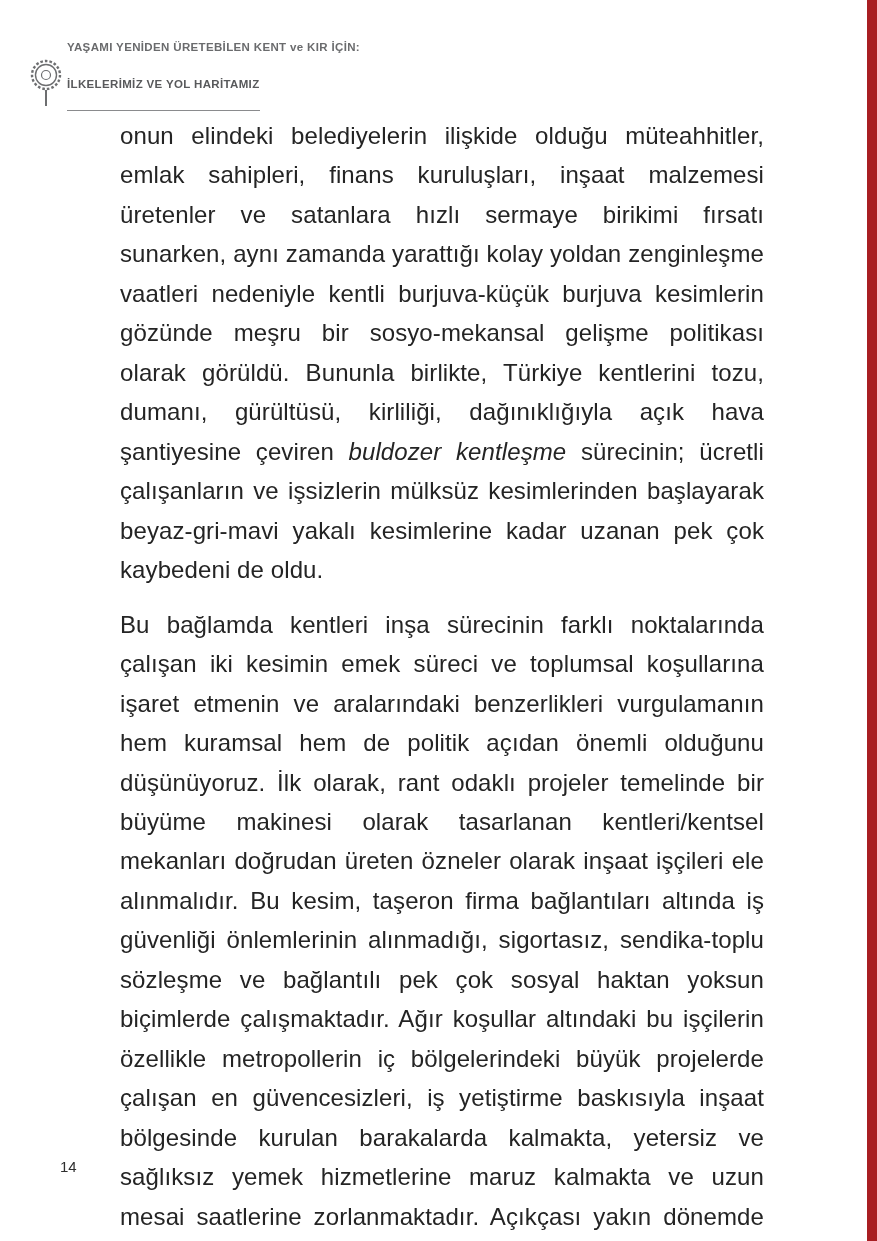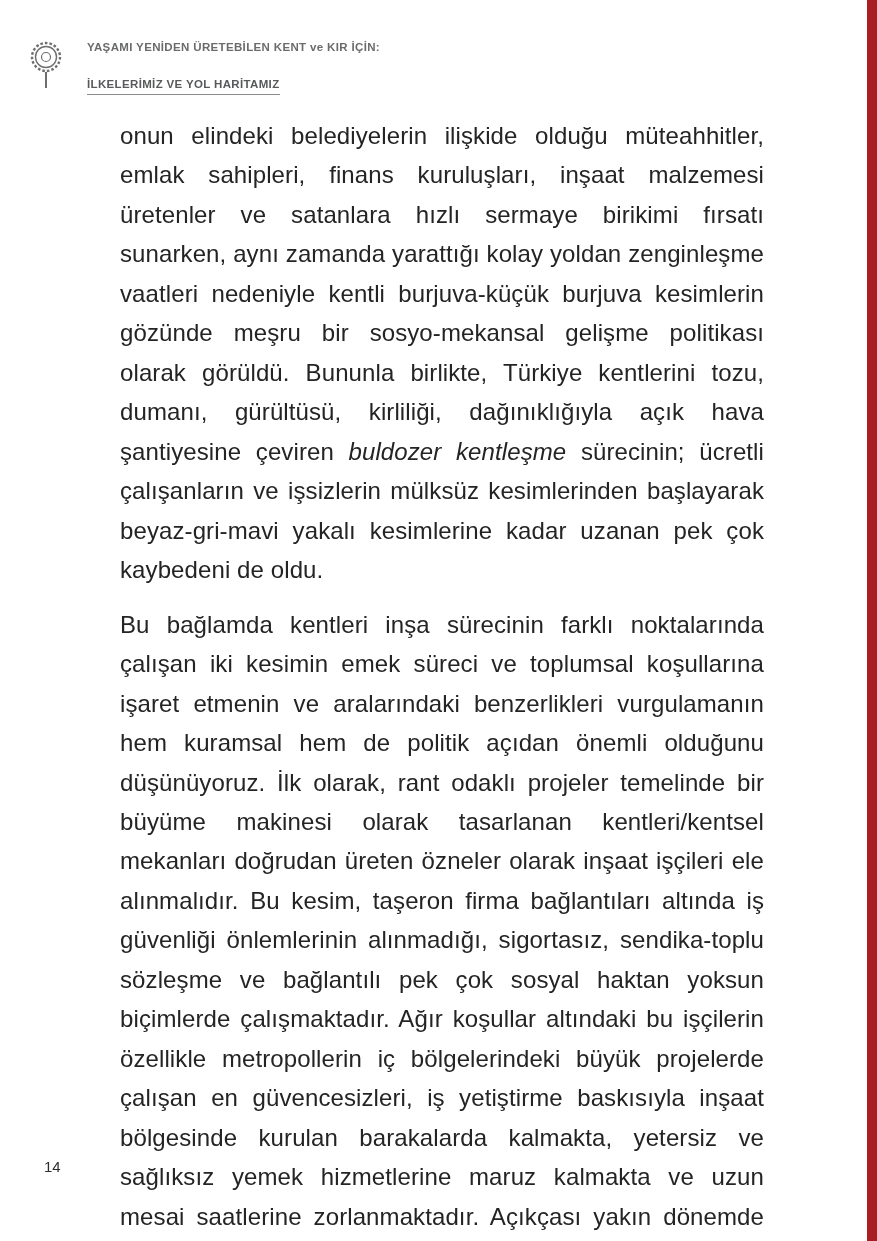--- a/index.html
+++ b/index.html
@@ -18,22 +18,22 @@
     right: 0;
     width: 10px;
     height: 100%;
     background: #a81e22;
   }
   .page-header {
     position: absolute;
     top: 38px;
     left: 30px;
     display: flex;
-    align-items: center;
-    gap: 25px;
+    align-items: flex-end;
+    gap: 5px;
   }
   .logo-wrap {
     position: relative;
     width: 32px;
     height: 52px;
     flex: 0 0 auto;
   }
   .logo-stem {
     position: absolute;
     left: 15px;
@@ -51,42 +51,42 @@
     margin-bottom: 4px;
     white-space: nowrap;
   }
   .header-line2 {
     display: inline-block;
     font-size: 11.5px;
     font-weight: bold;
     color: #58595b;
     letter-spacing: 0.35px;
     border-bottom: 1.5px solid #8a8b8d;
-    padding-bottom: 4px;
+    padding-bottom: 20px;
     white-space: nowrap;
     margin-top: 21px;
   }
   .body-text {
     position: absolute;
     top: 116px;
     left: 120px;
     width: 644px;
     color: #242424;
     font-size: 24px;
     line-height: 1.645;
     text-align: justify;
     letter-spacing: 0.1px;
     hyphens: auto;
     -webkit-hyphens: auto;
   }
   .body-text p + p { margin-top: 15px; }
   .body-text em { font-style: italic; }
   .page-number {
     position: absolute;
-    left: 44px;
+    left: 60px;
     top: 1158px;
     font-size: 15px;
     color: #2e2e2e;
   }
 </style>
 </head>
 <body>
 
 <div class="page">
 

